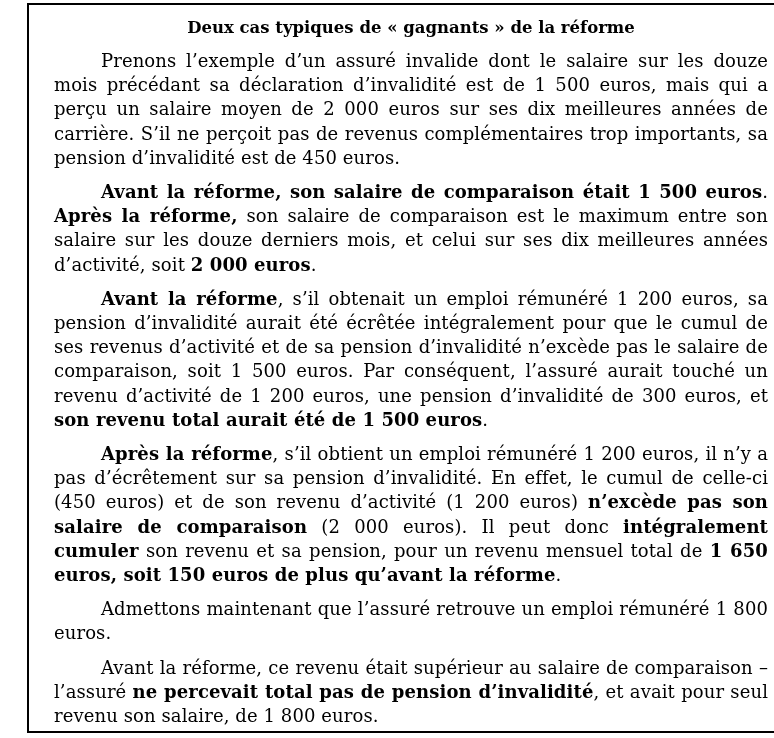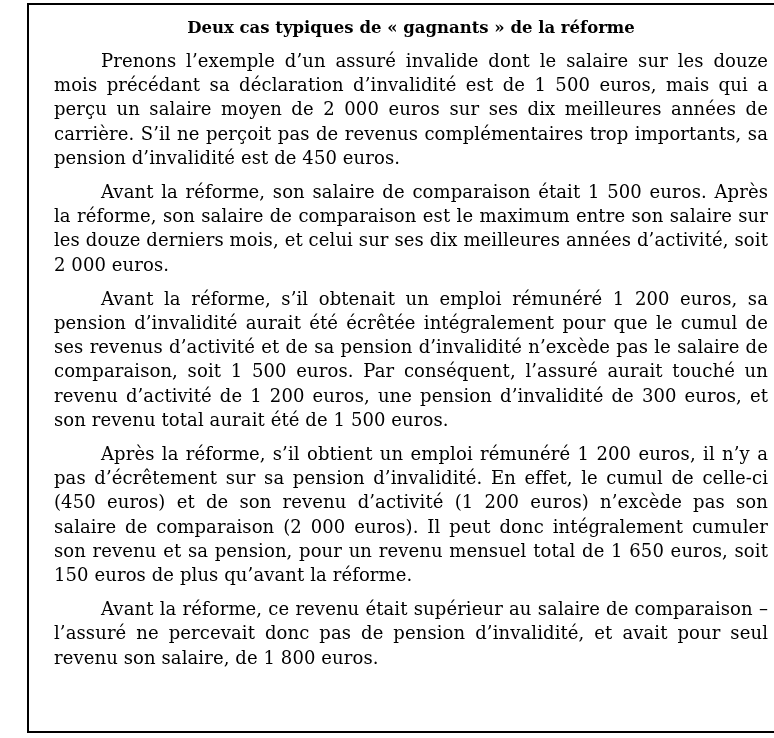--- a/index.html
+++ b/index.html
@@ -37,30 +37,31 @@
   }
   .doc-body p {
     margin: 0 0 10px 0;
     font-size: 18px;
     line-height: 24.2px;
     text-align: justify;
     text-indent: 47px;
     letter-spacing: 0.1px;
   }
   .doc-body p span.b {
-    font-weight: normal;
+    font-weight: bold;
   }
 </style>
 </head>
 <body>
 
 <div class="page">
   <div class="frame">
     <div class="doc-title">Deux cas typiques de «&nbsp;gagnants&nbsp;» de la réforme</div>
     <div class="doc-body">
         <p><span>Prenons l’exemple d’un assuré invalide dont le salaire sur les douze mois précédant sa déclaration d’invalidité est de 1&nbsp;500 euros, mais qui a perçu un salaire moyen de 2&nbsp;000 euros sur ses dix meilleures années de carrière. S’il ne perçoit pas de revenus complémentaires trop importants, sa pension d’invalidité est de 450 euros.</span></p>
         <p><span class="b">Avant la réforme, son salaire de comparaison était 1&nbsp;500 euros</span><span>. </span><span class="b">Après la réforme,</span><span> son salaire de comparaison est le maximum entre son salaire sur les douze derniers mois, et celui sur ses dix meilleures années d’activité, soit </span><span class="b">2&nbsp;000 euros</span><span>.</span></p>
         <p><span class="b">Avant la réforme</span><span>, s’il obtenait un emploi rémunéré 1&nbsp;200 euros, sa pension d’invalidité aurait été écrêtée intégralement pour que le cumul de ses revenus d’activité et de sa pension d’invalidité n’excède pas le salaire de comparaison, soit 1&nbsp;500 euros. Par conséquent, l’assuré aurait touché un revenu d’activité de 1&nbsp;200 euros, une pension d’invalidité de 300 euros, et </span><span class="b">son revenu total aurait été de 1&nbsp;500 euros</span><span>.</span></p>
         <p><span class="b">Après la réforme</span><span>, s’il obtient un emploi rémunéré 1&nbsp;200 euros, il n’y a pas d’écrêtement sur sa pension d’invalidité. En effet, le cumul de celle-ci (450 euros) et de son revenu d’activité (1&nbsp;200 euros) </span><span class="b">n’excède pas son salaire de comparaison</span><span> (2&nbsp;000 euros). Il peut donc </span><span class="b">intégralement cumuler</span><span> son revenu et sa pension, pour un revenu mensuel total de </span><span class="b">1&nbsp;650 euros, soit 150 euros de plus qu’avant la réforme</span><span>.</span></p>
-        <p><span>Avant la réforme, ce revenu était supérieur au salaire de comparaison – l’assuré </span><span class="b">ne percevait donc pas de pension d’invalidité</span><span>, et avait pour seul revenu son salaire, de 1&nbsp;800 euros.</span></p>
+        <p><span>Admettons maintenant que l’assuré retrouve un emploi rémunéré 1&nbsp;800 euros.</span></p>
+        <p><span>Avant la réforme, ce revenu était supérieur au salaire de comparaison – l’assuré </span><span class="b">ne percevait total pas de pension d’invalidité</span><span>, et avait pour seul revenu son salaire, de 1&nbsp;800 euros.</span></p>
       </div>
   </div>
 </div>
 
 </body></html>

